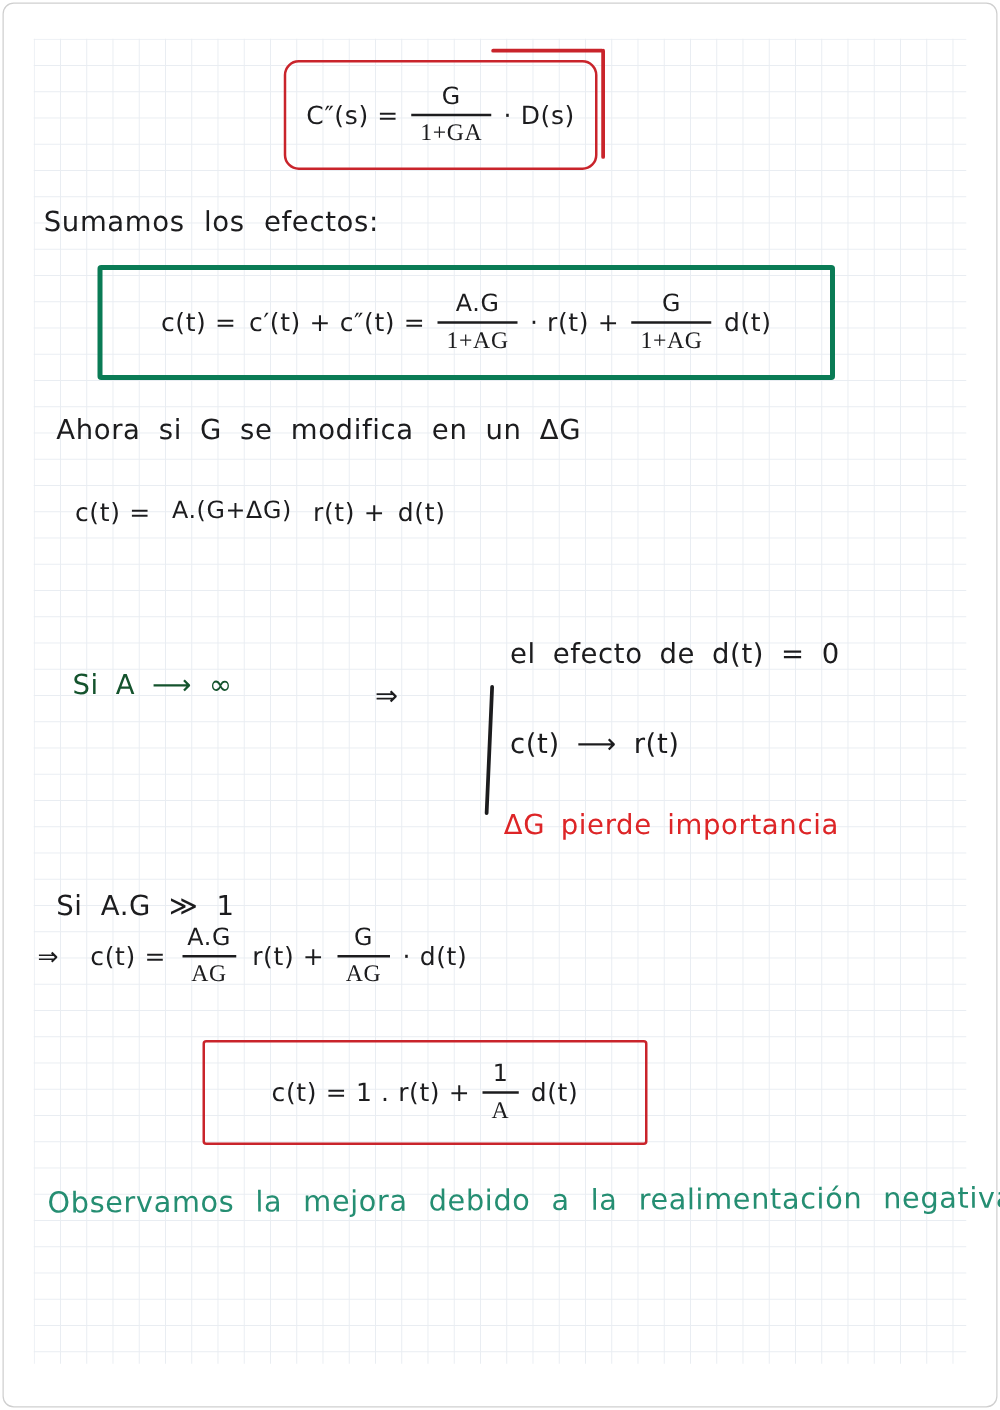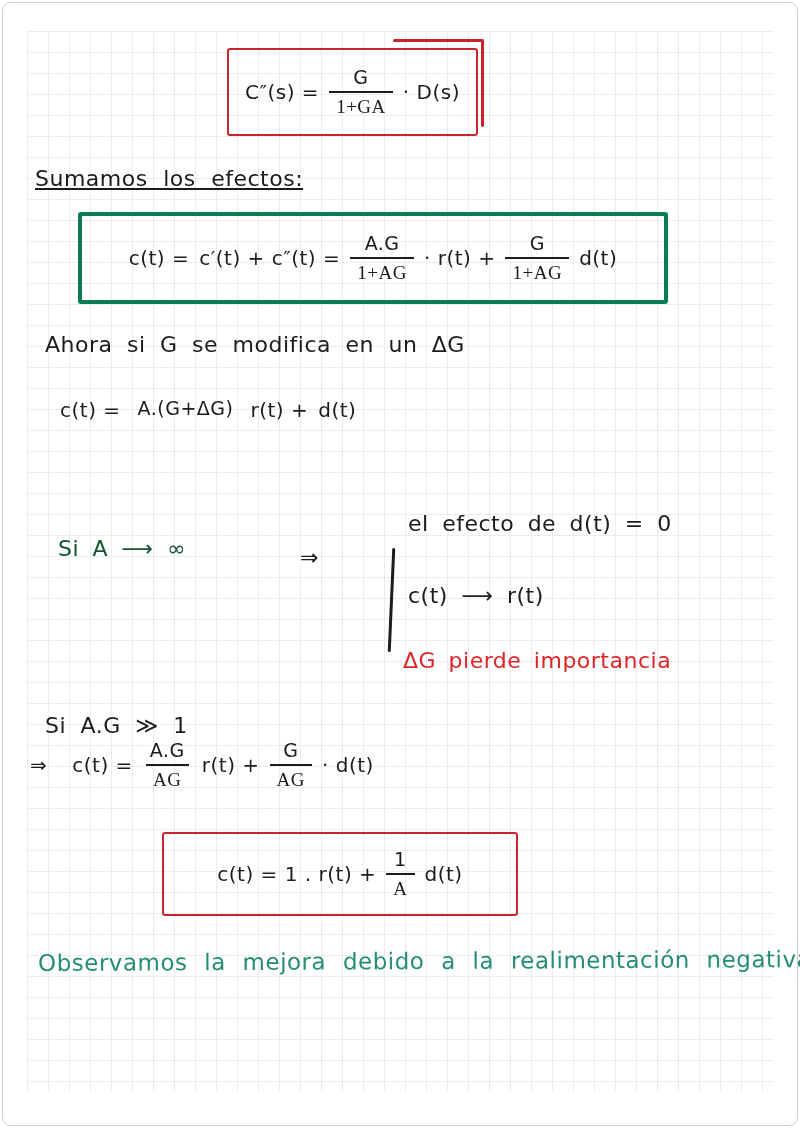--- a/index.html
+++ b/index.html
@@ -38,32 +38,32 @@
 </head>
 <body>
 
 <div class="page">
   <div class="grid"></div>
   <div class="page-border"></div>
 
   <div class="abs deco-red" style="left:393px; top:39px; width:90px; height:2.5px;"></div>
   <div class="abs deco-red" style="left:481px; top:39px; width:2.5px; height:88px;"></div>
 
-  <div class="abs box-red" style="left:227px; top:48px; width:247px; height:84px;">
+  <div class="abs box-red" style="left:227px; top:48px; width:247px; height:84px;border-radius:12px;">
     <div class="eq hand">
       <span>C″(s) =</span>
       <span class="frac">
         <span class="num">G</span>
         <span class="den">1+GA</span>
       </span>
       <span>· D(s)</span>
     </div>
   </div>
 
-  <div class="abs hand txt" style="left:35px; top:166px; word-spacing:8px;text-decoration:underline;">Sumamos los efectos:</div>
+  <div class="abs hand txt" style="left:35px; top:166px; word-spacing:8px;">Sumamos los efectos:</div>
 
   <div class="abs box-green" style="left:78px; top:212px; width:582px; height:84px;">
     <div class="eq hand">
       <span>c(t) =</span>
       <span>c′(t) + c″(t) =</span>
       <span class="frac">
         <span class="num">A.G</span>
         <span class="den">1+AG</span>
       </span>
       <span>· r(t)  +</span>

